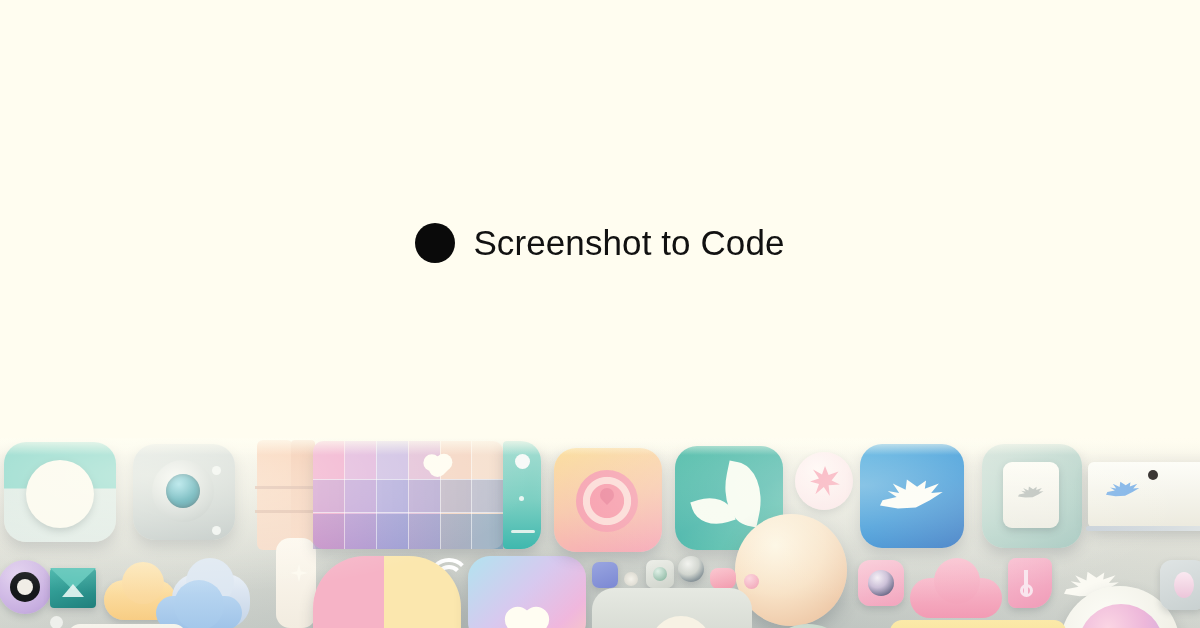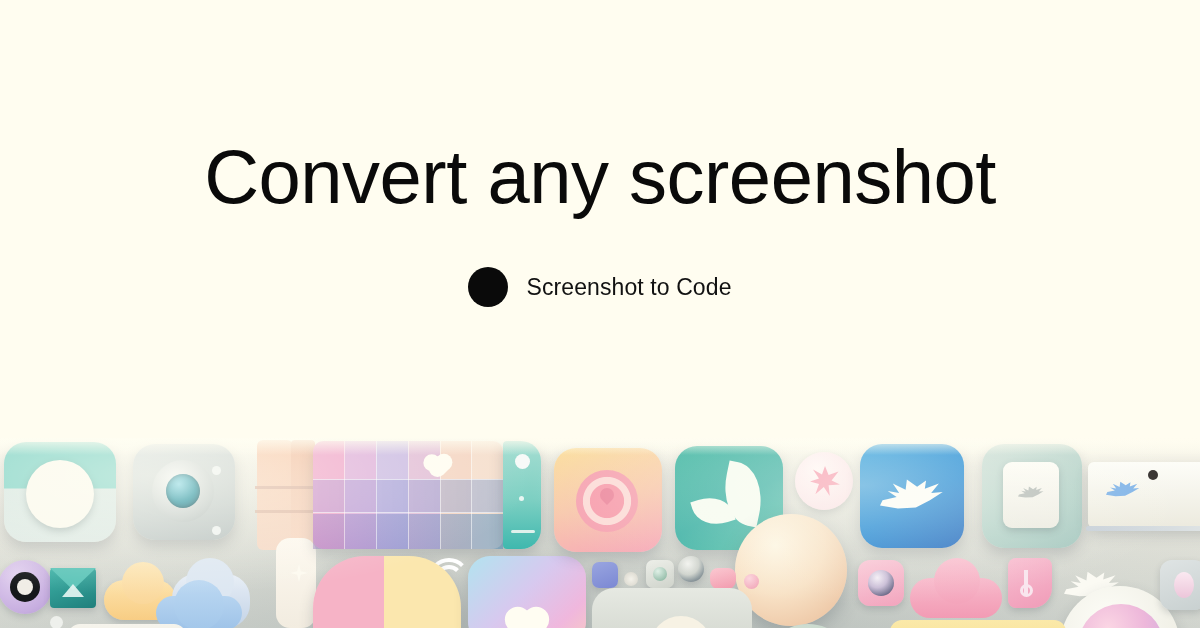--- a/index.html
+++ b/index.html
@@ -55,21 +55,21 @@
   }
   .brand-dot {
     width: 40px;
     height: 40px;
     border-radius: 50%;
     background: #0a0a0a;
     flex: 0 0 auto;
   }
   .brand-name {
     font-family: "Liberation Sans", sans-serif;
-    font-size: 23px;
+    font-size: 35px;
     font-weight: 400;
     color: #111111;
     letter-spacing: 0.1px;
     white-space: nowrap;
   }
 
   
   .collage {
     position: absolute;
     left: 0;
@@ -136,21 +136,20 @@
 
   .vstripe { position: absolute; }
 </style>
 </head>
 <body>
 
 <div id="og-card">
 
   <div class="text-block">
     <h1 class="headline">
-      <span class="ln">Convert any screenshot</span>
     </h1>
 
     <div class="brand-row">
       <span class="brand-dot"></span>
       <span class="brand-name">Screenshot to Code</span>
     </div>
   </div>
 
   <div class="collage">
 

